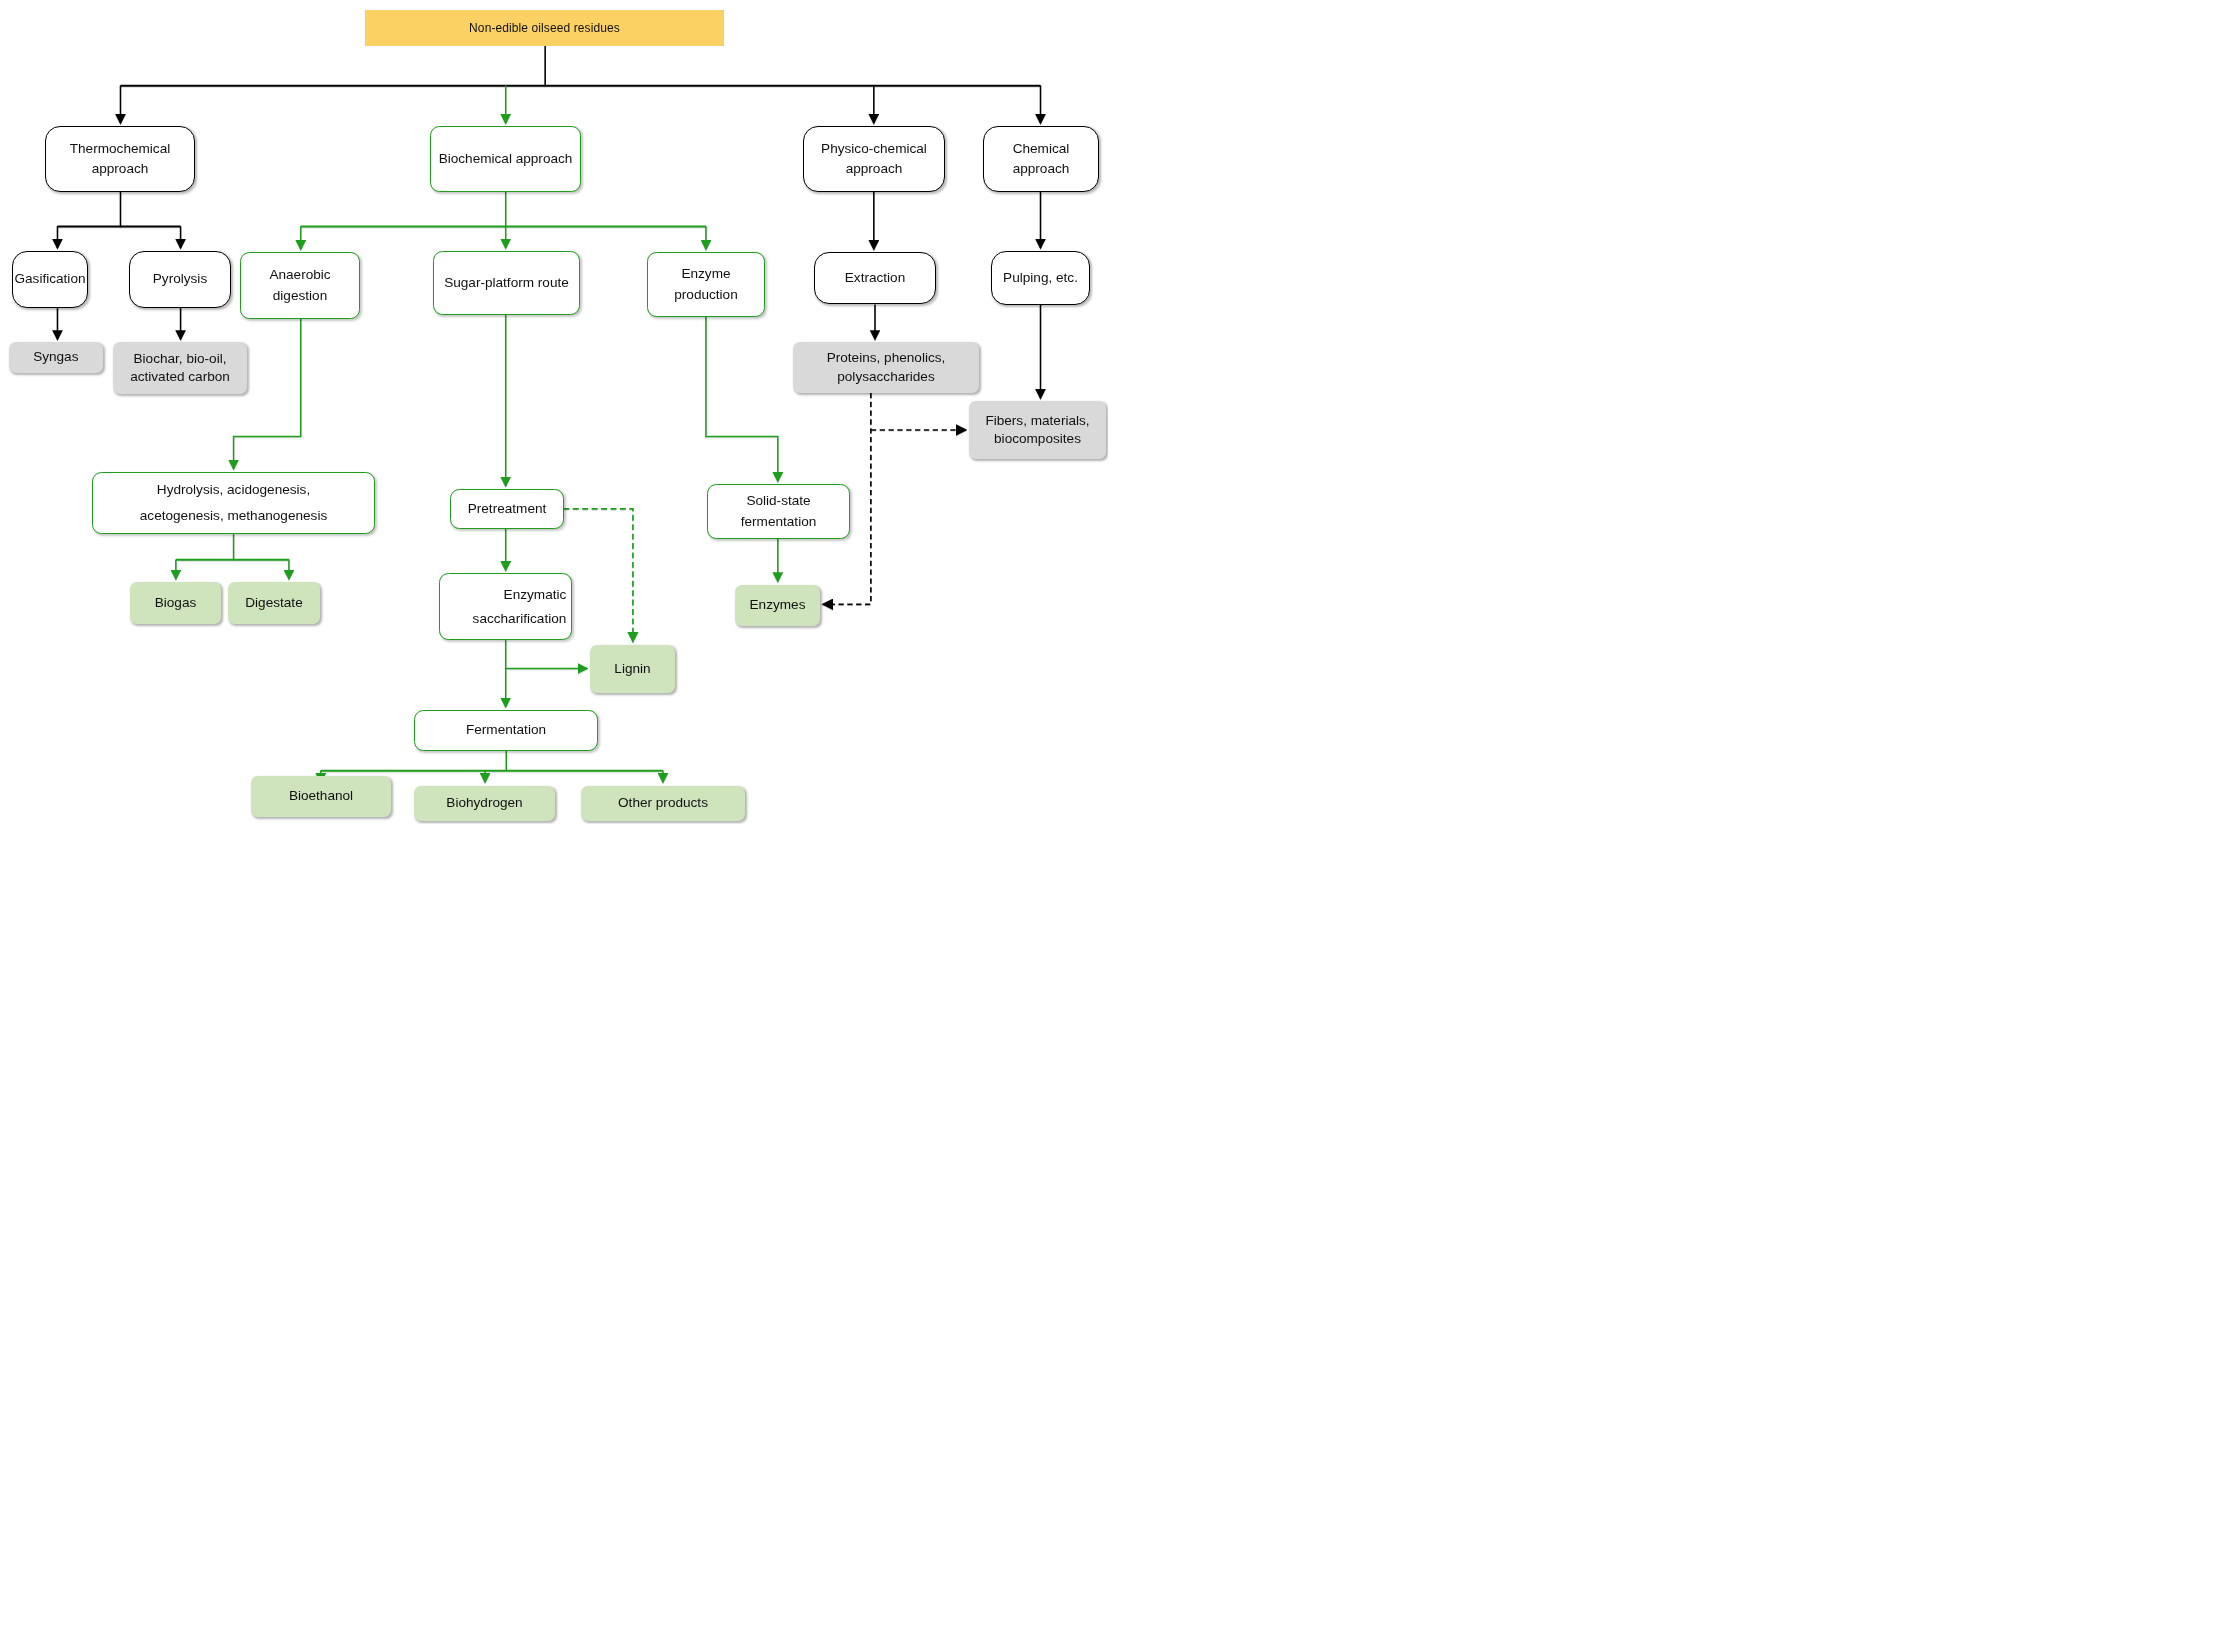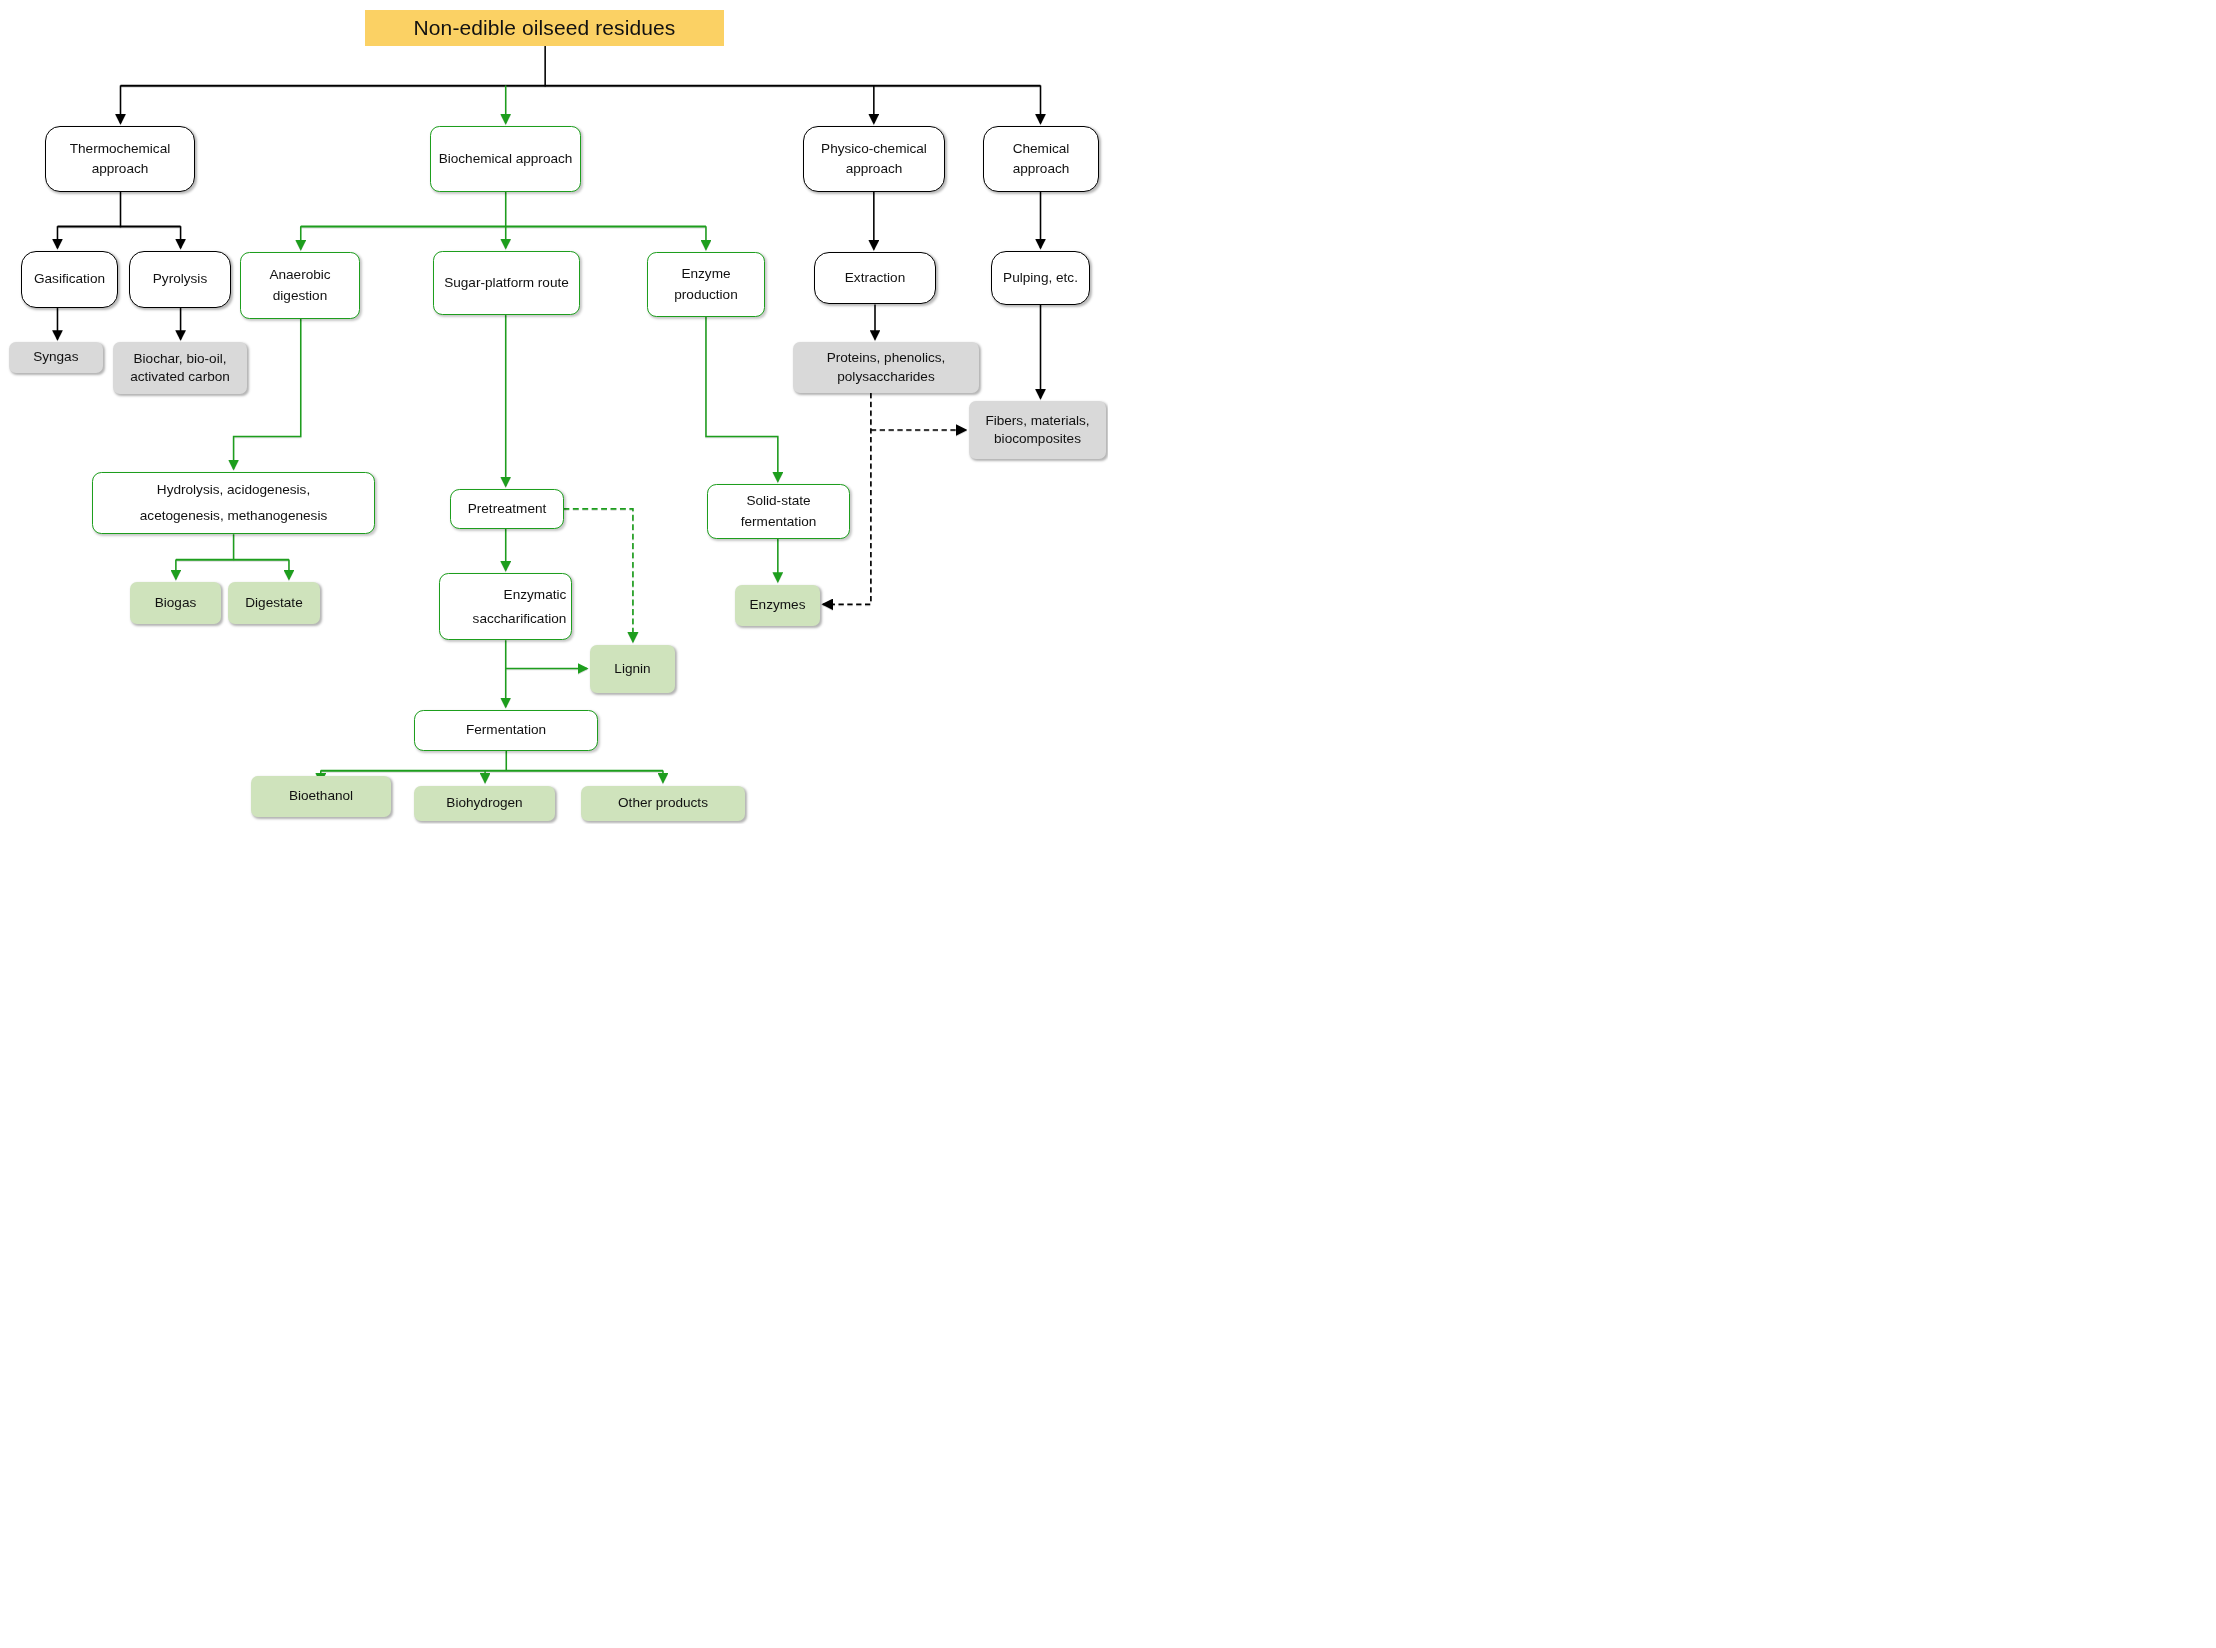--- a/index.html
+++ b/index.html
@@ -18,21 +18,21 @@
          filter:drop-shadow(0 1.2px 0.6px rgba(0,0,0,0.15));}
   .eb{stroke:#000;stroke-width:2.6;fill:none;}
   .eg{stroke:#1d9e1d;stroke-width:2.6;fill:none;}
   .railb{stroke:#000;stroke-width:3.4;fill:none;}
   .railg{stroke:#1d9e1d;stroke-width:3.4;fill:none;}
   .ebd{stroke:#000;stroke-width:2.8;fill:none;stroke-dasharray:9 6;}
   .egd{stroke:#1d9e1d;stroke-width:2.8;fill:none;stroke-dasharray:10 6;}
   .node{position:absolute;display:flex;align-items:center;justify-content:center;
         text-align:center;box-sizing:border-box;font-size:13.6px;line-height:1.35;
         padding:1.2px 4.7px;}
-  .title-node{background:var(--c-yellow);font-size:21px;letter-spacing:0.1px;}
+  .title-node{background:var(--c-yellow);font-size:12px;letter-spacing:0.1px;}
   .outline-black{background:var(--c-white);border:1.4px solid var(--c-black);
         border-radius:15px;box-shadow:1.2px 1.8px 2.4px rgba(0,0,0,0.28);line-height:1.5;}
   .outline-green{background:var(--c-white);border:1.4px solid var(--c-green);
         border-radius:9.4px;box-shadow:1.2px 1.8px 2.4px rgba(0,0,0,0.22);line-height:1.5;}
   .fill-gray{background:var(--c-gray);border-radius:7px;
         box-shadow:1.2px 1.8px 2.4px rgba(0,0,0,0.3);}
   .fill-lightgreen{background:var(--c-lightgreen);border-radius:7px;
         box-shadow:1.2px 1.8px 2.4px rgba(0,0,0,0.3);}
   .roomy{line-height:1.95;padding:1.2px 23.6px;}
   .mid-roomy{line-height:1.7;text-align:right;}
@@ -107,21 +107,21 @@
   <div class="node title-node" style="left:365px;top:10px;width:359px;height:36px">Non-edible oilseed residues</div>
 
   <div class="node outline-black" style="left:45px;top:126px;width:150px;height:66px">Thermochemical approach</div>
 
   <div class="node outline-green" style="left:430px;top:126px;width:151px;height:66px">Biochemical approach</div>
 
   <div class="node outline-black" style="left:803px;top:126px;width:142px;height:66px">Physico-chemical approach</div>
 
   <div class="node outline-black" style="left:983px;top:126px;width:116px;height:66px">Chemical approach</div>
 
-  <div class="node outline-black" style="left:21px;top:251px;width:97px;height:57px">Gasification</div>
+  <div class="node outline-black" style="left:12px;top:251px;width:76px;height:57px">Gasification</div>
 
   <div class="node outline-black" style="left:129px;top:251px;width:102px;height:57px">Pyrolysis</div>
 
   <div class="node outline-green" style="left:240px;top:252px;width:120px;height:67px">Anaerobic digestion</div>
 
   <div class="node outline-green" style="left:433px;top:251px;width:147px;height:64px">Sugar-platform route</div>
 
   <div class="node outline-green" style="left:647px;top:252px;width:118px;height:65px">Enzyme production</div>
 
   <div class="node outline-black" style="left:814px;top:252px;width:122px;height:52px">Extraction</div>

